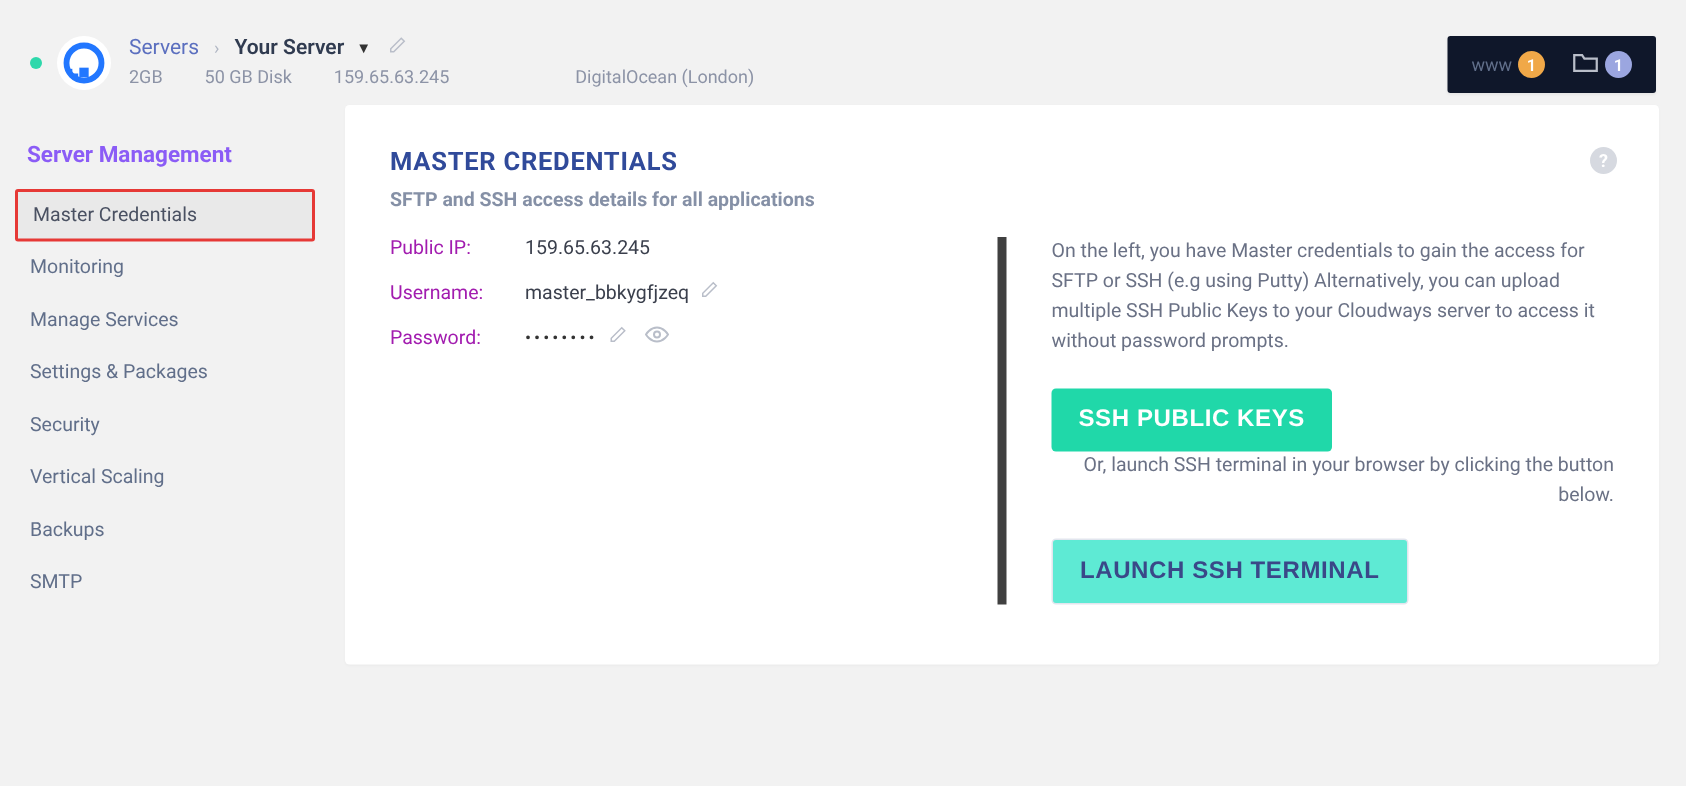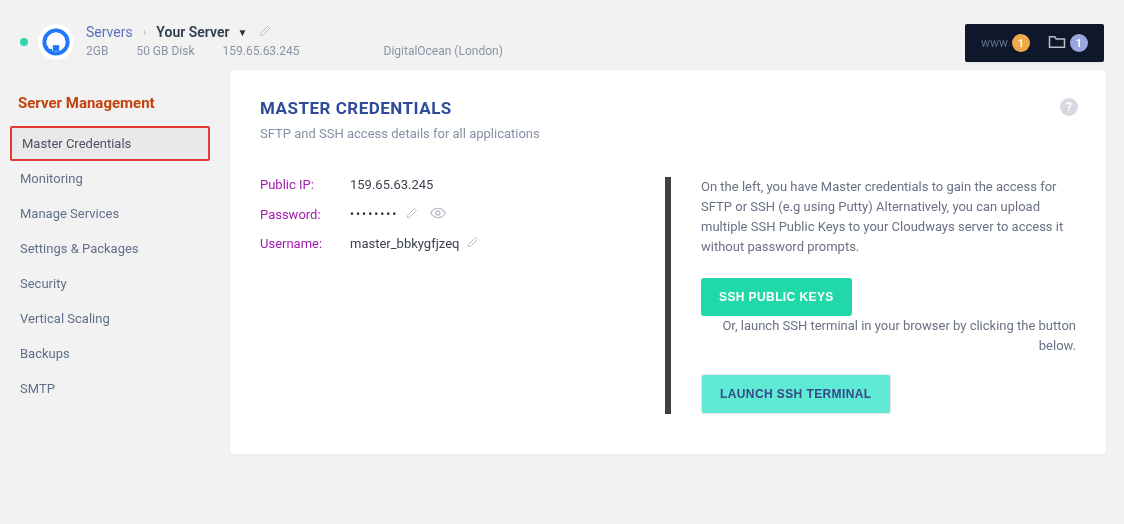--- a/index.html
+++ b/index.html
@@ -72,21 +72,21 @@
       display: inline-flex; align-items: center; justify-content: center;
       font-size: 11px; font-weight: 600; color: #fff;
     }
     .badge-orange { background: #f0a848; }
     .badge-purple { background: #9ba6e0; }
     .folder-icon svg { width: 18px; height: 14px; fill: #c5c9d3; stroke:#c5c9d3;}
 
     .main { display: flex; gap: 20px; padding: 0 0 0 10px; }
     .sidebar { width: 200px; padding-top: 24px; }
     .sidebar-title {
-      font-size: 15px; font-weight: 700; color: #c2410c;
+      font-size: 15px; font-weight: 700; color: #8b5cf6;
       padding: 0 8px 14px 8px;
     }
     .sidebar-item {
       padding: 10px 10px;
       font-size: 13px;
       color: #616f8a;
       cursor: pointer;
       border-radius: 2px;
     }
     .sidebar-item.active {
@@ -104,38 +104,38 @@
       box-shadow: 0 1px 2px rgba(0,0,0,0.03);
       position: relative;
     }
     .content-title {
       color: #304a9a;
       font-size: 17px;
       font-weight: 700;
       letter-spacing: 0.5px;
     }
     .content-sub {
-      color: #8590a6; font-size: 13px; margin-top: 8px; margin-bottom: 36px;
+      color: #8590a6; font-size: 13px; margin-top: 8px; margin-bottom: 17px; font-weight: bold;
     }
     .help-icon {
       position: absolute; right: 28px; top: 28px;
       width: 18px; height: 18px; border-radius: 50%;
       background: #d6d9e0; color: #fff; font-size: 12px; font-weight: 700;
       display: flex; align-items: center; justify-content: center;
     }
     .cols { display: flex; gap: 30px; }
     .col-left { flex: 1; }
     .col-right { flex: 1; border-left: 6px solid #404040; padding-left: 30px; }
     .field-row { display: flex; align-items: center; margin-bottom: 14px; font-size: 13px; }
     .field-label { width: 90px; color: #a21caf; }
     .field-value { color: #3a3f4c; display: flex; align-items: center; gap: 6px; }
     .dots { letter-spacing: 2px; font-size: 12px; color: #333;}
     .desc { font-size: 13px; color: #6a7185; line-height: 1.55; margin-bottom: 20px; }
     .btn {
-      display: inline-block; padding: 12px 18px; font-size: 12px; font-weight: 700;
+      display: inline-block; padding: 12px 18px; font-size: 16px; font-weight: 700;
       letter-spacing: 0.4px; border-radius: 3px; cursor: pointer; border: none;
     }
     .btn-primary { background: #20d8a9; color: #fff; }
     .btn-outline { background: #5eead4; color: #3a4888; border: 1px solid #e2e5ee; }
   </style>
 </head>
 <body>
 
 <div class="header">
   <div class="status-dot"></div>
@@ -198,49 +198,49 @@
   <div class="content">
     <div class="help-icon">?</div>
     <div class="content-title">MASTER CREDENTIALS</div>
     <div class="content-sub">SFTP and SSH access details for all applications</div>
 
     <div class="cols">
       <div class="col-left">
         <div class="field-row">
           <div class="field-label">Public IP:</div>
           <div class="field-value">159.65.63.245</div>
+        </div>
+        <div class="field-row">
+          <div class="field-label">Username:</div>
+          <div class="field-value">
+            <span>master_bbkygfjzeq</span>
+            <span class="pencil-icon">
+              <svg width="12" height="12" viewBox="0 0 24 24" fill="none" stroke="#b9bec9" stroke-width="2">
+                  <path d="M17 3l4 4L7 21H3v-4L17 3z"></path>
+                </svg>
+            </span>
+          </div>
         </div>
         <div class="field-row">
           <div class="field-label">Password:</div>
           <div class="field-value">
             <span class="dots">••••••••</span>
             <span class="pencil-icon">
               <svg width="12" height="12" viewBox="0 0 24 24" fill="none" stroke="#b9bec9" stroke-width="2">
                   <path d="M17 3l4 4L7 21H3v-4L17 3z"></path>
                 </svg>
             </span>
             <span class="eye-icon">
               <svg width="16" height="12" viewBox="0 0 24 16" fill="none" stroke="#b9bec9" stroke-width="2">
                   <path d="M1 8s4-7 11-7 11 7 11 7-4 7-11 7S1 8 1 8z"></path>
                   <circle cx="12" cy="8" r="3"></circle>
                 </svg>
             </span>
           </div>
         </div>
-        <div class="field-row">
-          <div class="field-label">Username:</div>
-          <div class="field-value">
-            <span>master_bbkygfjzeq</span>
-            <span class="pencil-icon">
-              <svg width="12" height="12" viewBox="0 0 24 24" fill="none" stroke="#b9bec9" stroke-width="2">
-                  <path d="M17 3l4 4L7 21H3v-4L17 3z"></path>
-                </svg>
-            </span>
-          </div>
-        </div>
       </div>
 
       <div class="col-right">
         <div class="desc">On the left, you have Master credentials to gain the access for SFTP or SSH (e.g using Putty) Alternatively, you can upload multiple SSH Public Keys to your Cloudways server to access it without password prompts.</div>
         <button class="btn btn-primary">SSH PUBLIC KEYS</button>
         <div class="desc" style="margin-bottom:18px;text-align:right;">Or, launch SSH terminal in your browser by clicking the button below.</div>
         <button class="btn btn-outline">LAUNCH SSH TERMINAL</button>
       </div>
     </div>
   </div>

